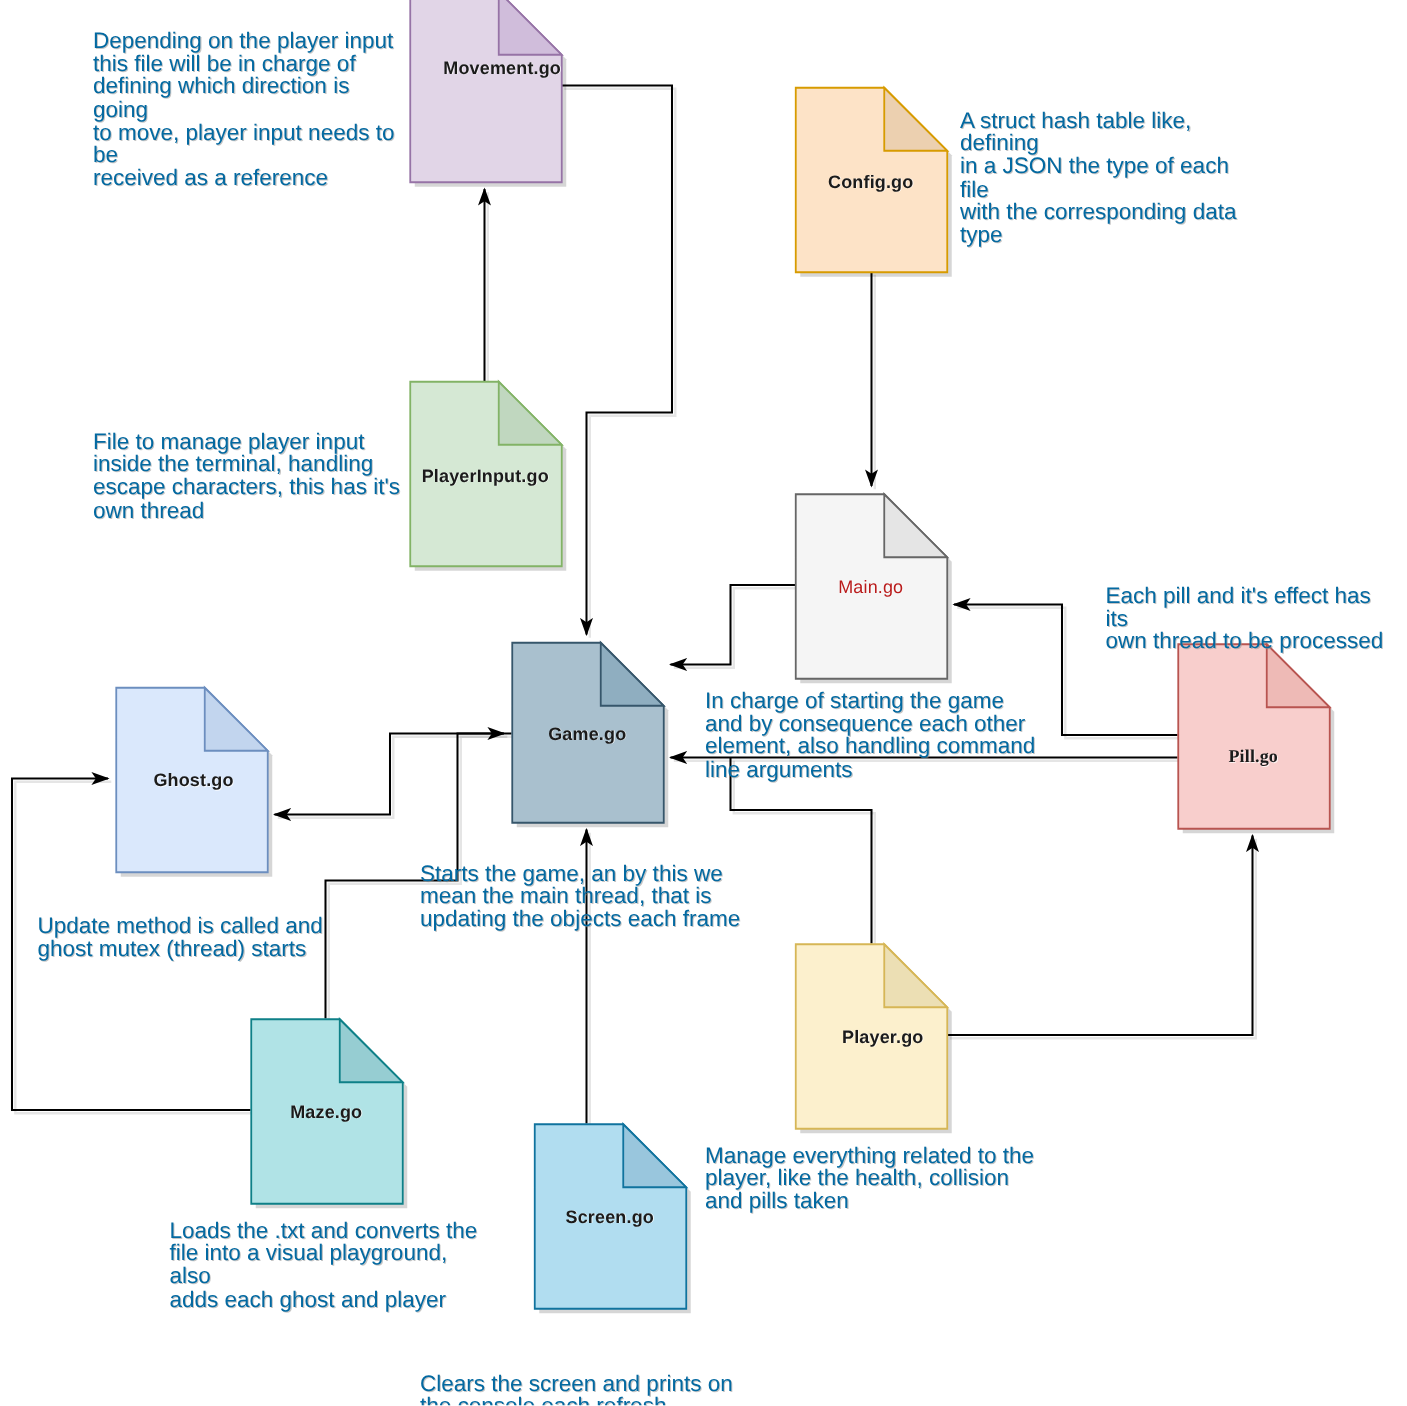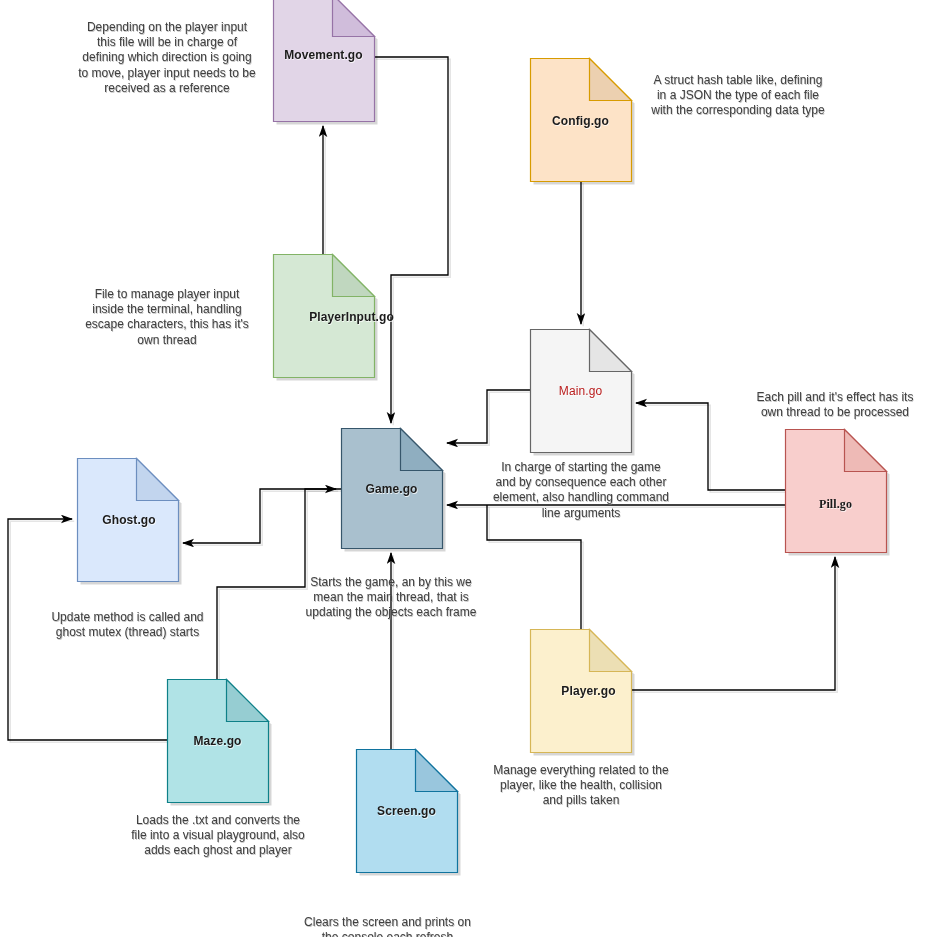--- a/index.html
+++ b/index.html
@@ -48,24 +48,24 @@
     letter-spacing: 0.1px;
     text-shadow: 0.6px 0.6px 0 rgba(255,255,255,0.75);
     pointer-events: none;
   }
   .node-label.plain {
     font-weight: normal;
     color: #b91c1c;
   }
   .caption {
     position: absolute;
-    font-size: 12px;
+    font-size: 15px;
     line-height: 15.2px;
-    color: #404040;
-    text-align: center;
+    color: #0369a1;
+    text-align: left;
     text-shadow: 0.7px 0.7px 0.4px rgba(150,150,150,0.55);
     white-space: pre-line;
   }
 </style>
 </head>
 <body>
 
 <div id="canvas">
   <svg id="edges" viewBox="0 0 938 937">
       <defs>
@@ -98,37 +98,37 @@
       <path d="M391,749 L391,553" fill="none" stroke="rgba(0,0,0,0.10)" stroke-width="1.6" transform="translate(2.2,2.2)"></path>
       <path d="M391,749 L391,553" fill="none" stroke="#000000" stroke-width="1.35" stroke-linejoin="miter" marker-end="url(#arrowhead)"></path>
     </svg>
   <div id="nodes-layer">
       <div class="node" style="left: 273px; top: -6px; width: 101px; height: 127px;">
         <svg width="107" height="133">
           <path d="M3.5,3.5 L62.5,3.5 L104.5,45.5 L104.5,130.5 L3.5,130.5 Z" fill="rgba(0,0,0,0.16)"></path>
           <path d="M0.5,0.5 L59.5,0.5 L101.5,42.5 L101.5,127.5 L0.5,127.5 Z" fill="#e1d5e7" stroke="#9673a6" stroke-width="1.2" stroke-linejoin="miter"></path>
           <path d="M59.5,0.5 L101.5,42.5 L59.5,42.5 Z" fill="#d0bddb" stroke="#9673a6" stroke-width="1.2" stroke-linejoin="miter"></path>
         </svg>
-        <div class="node-label" style="top: 54px;">Movement.go</div>
+        <div class="node-label" style="top: 44px; text-align: right;">Movement.go</div>
       </div>
       <div class="node" style="left: 530px; top: 58px; width: 101px; height: 123px;">
         <svg width="107" height="129">
           <path d="M3.5,3.5 L62.5,3.5 L104.5,45.5 L104.5,126.5 L3.5,126.5 Z" fill="rgba(0,0,0,0.16)"></path>
           <path d="M0.5,0.5 L59.5,0.5 L101.5,42.5 L101.5,123.5 L0.5,123.5 Z" fill="#fde3c7" stroke="#d79b00" stroke-width="1.2" stroke-linejoin="miter"></path>
           <path d="M59.5,0.5 L101.5,42.5 L59.5,42.5 Z" fill="#ecd0b0" stroke="#d79b00" stroke-width="1.2" stroke-linejoin="miter"></path>
         </svg>
         <div class="node-label" style="top: 56px;">Config.go</div>
       </div>
       <div class="node" style="left: 273px; top: 254px; width: 101px; height: 123px;">
         <svg width="107" height="129">
           <path d="M3.5,3.5 L62.5,3.5 L104.5,45.5 L104.5,126.5 L3.5,126.5 Z" fill="rgba(0,0,0,0.16)"></path>
           <path d="M0.5,0.5 L59.5,0.5 L101.5,42.5 L101.5,123.5 L0.5,123.5 Z" fill="#d5e8d4" stroke="#82b366" stroke-width="1.2" stroke-linejoin="miter"></path>
           <path d="M59.5,0.5 L101.5,42.5 L59.5,42.5 Z" fill="#c0d7bf" stroke="#82b366" stroke-width="1.2" stroke-linejoin="miter"></path>
         </svg>
-        <div class="node-label" style="top: 56px; margin-left: 28px;">PlayerInput.go</div>
+        <div class="node-label" style="top: 56px;">PlayerInput.go</div>
       </div>
       <div class="node" style="left: 530px; top: 329px; width: 101px; height: 123px;">
         <svg width="107" height="129">
           <path d="M3.5,3.5 L62.5,3.5 L104.5,45.5 L104.5,126.5 L3.5,126.5 Z" fill="rgba(0,0,0,0.16)"></path>
           <path d="M0.5,0.5 L59.5,0.5 L101.5,42.5 L101.5,123.5 L0.5,123.5 Z" fill="#f5f5f5" stroke="#666666" stroke-width="1.2" stroke-linejoin="miter"></path>
           <path d="M59.5,0.5 L101.5,42.5 L59.5,42.5 Z" fill="#e5e5e5" stroke="#666666" stroke-width="1.2" stroke-linejoin="miter"></path>
         </svg>
         <div class="node-label plain" style="top: 55px;">Main.go</div>
       </div>
       <div class="node" style="left: 341px; top: 428px; width: 101px; height: 120px;">

